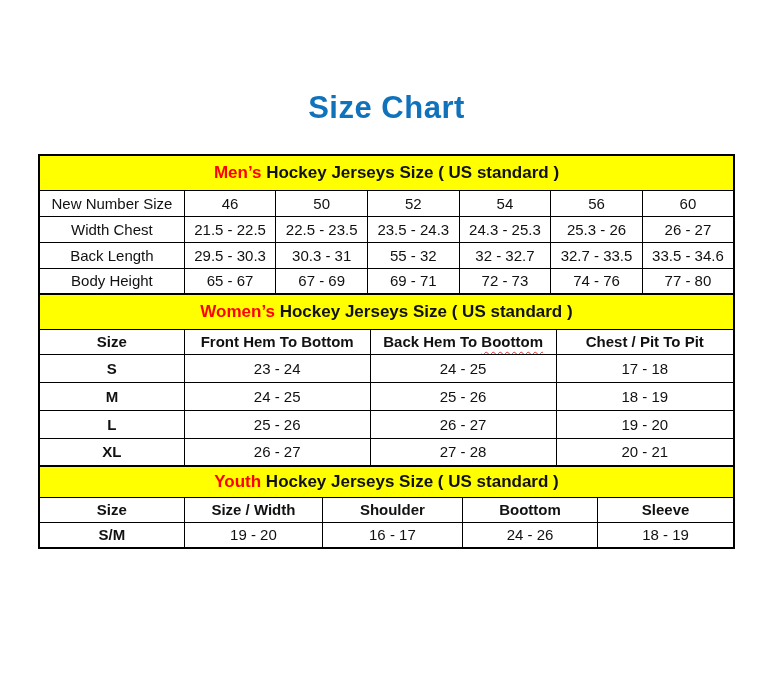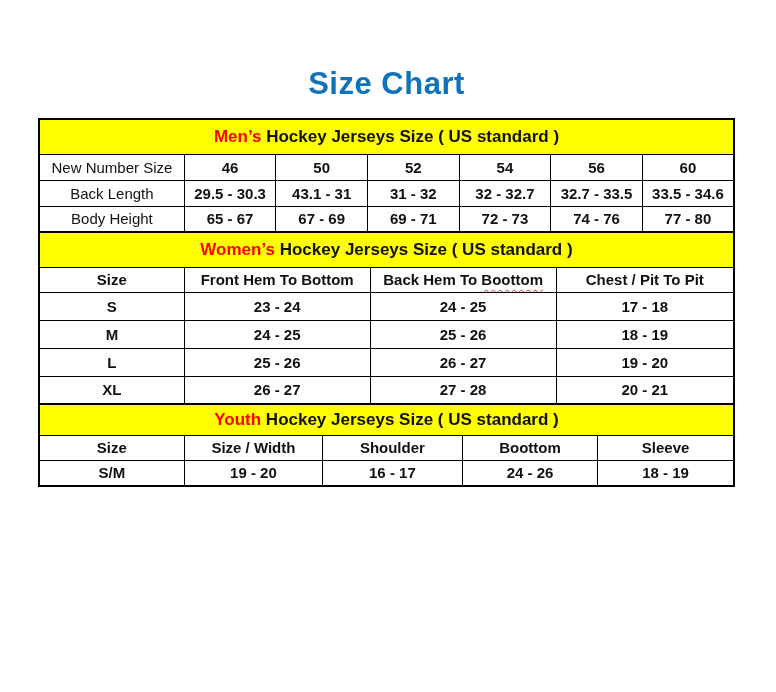--- a/index.html
+++ b/index.html
@@ -11,28 +11,28 @@
     --text-black:#111111;
   }
   *{box-sizing:border-box;}
   html,body{margin:0;padding:0;}
   body{
     width:776px;height:692px;background:#ffffff;
     font-family:"Liberation Sans", sans-serif;
     color:var(--text-black);
     overflow:hidden;
   }
-  .canvas{position:relative;width:776px;height:620px;background:#fff;}
+  .canvas{position:relative;width:776px;height:620px;background:#fff;margin-top:24px;}
   .page-title{
     position:absolute;top:66px;left:38px;width:697px;
     text-align:center;
     font-size:31px;font-weight:bold;color:var(--title-blue);
     letter-spacing:0.5px;
   }
-  .tables{position:absolute;top:118px;left:38px;width:697px;}
+  .tables{position:absolute;top:130px;left:38px;width:697px;}
   table{
     width:100%;
     border-collapse:collapse;
     table-layout:fixed;
     border:2.5px solid var(--border-black);
   }
   table + table{margin-top:-2px;border-radius:24px;}
   th,td{
     border:1.5px solid var(--border-black);
     text-align:center;vertical-align:middle;
@@ -41,21 +41,21 @@
     overflow:hidden;white-space:nowrap;
   }
   tr.band td{
     background:var(--band-yellow);
     height:35px;
     font-size:17px;font-weight:bold;
   }
   tr.band .accent{color:var(--accent-red);}
   tr.hdr th{height:25px;font-weight:bold;}
   tbody.data tr{height:26px;}
-  tbody.data td{font-weight:bold;}
+  tbody.data td{font-weight:normal;}
   .mens  tbody.data th{font-weight:normal;}
   .womens tbody.data tr{height:28px;}
   .womens tbody.data th,
   .youth  tbody.data th{font-weight:bold;}
   .youth tr.band td{height:31px;}
   .squiggle{
     text-decoration-line:underline;
     text-decoration-style:wavy;
     text-decoration-color:var(--squiggle-red);
     text-decoration-thickness:1px;
@@ -102,24 +102,33 @@
           <tr>
             <th>New Number Size</th>
             <td>46</td>
             <td>50</td>
             <td>52</td>
             <td>54</td>
             <td>56</td>
             <td>60</td>
           </tr>
           <tr>
+            <th>Width Chest</th>
+            <td>21.5 - 22.5</td>
+            <td>22.5 - 23.5</td>
+            <td>23.5 - 24.3</td>
+            <td>24.3 - 25.3</td>
+            <td>25.3 - 26</td>
+            <td>26 - 27</td>
+          </tr>
+          <tr>
             <th>Back Length</th>
             <td>29.5 - 30.3</td>
-            <td>43.1 - 31</td>
-            <td>31 - 32</td>
+            <td>30.3 - 31</td>
+            <td>55 - 32</td>
             <td>32 - 32.7</td>
             <td>32.7 - 33.5</td>
             <td>33.5 - 34.6</td>
           </tr>
           <tr>
             <th>Body Height</th>
             <td>65 - 67</td>
             <td>67 - 69</td>
             <td>69 - 71</td>
             <td>72 - 73</td>

